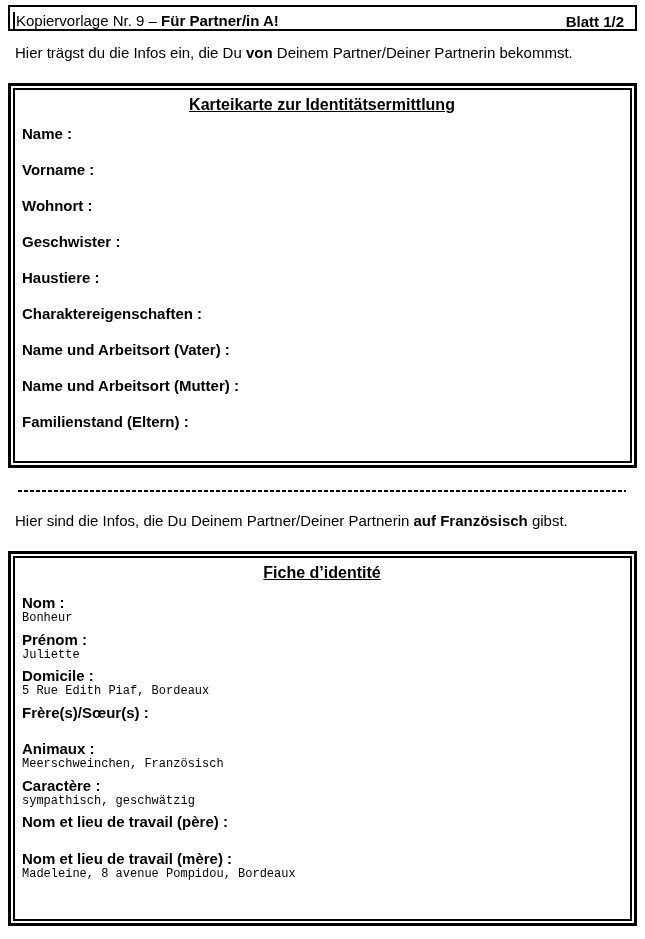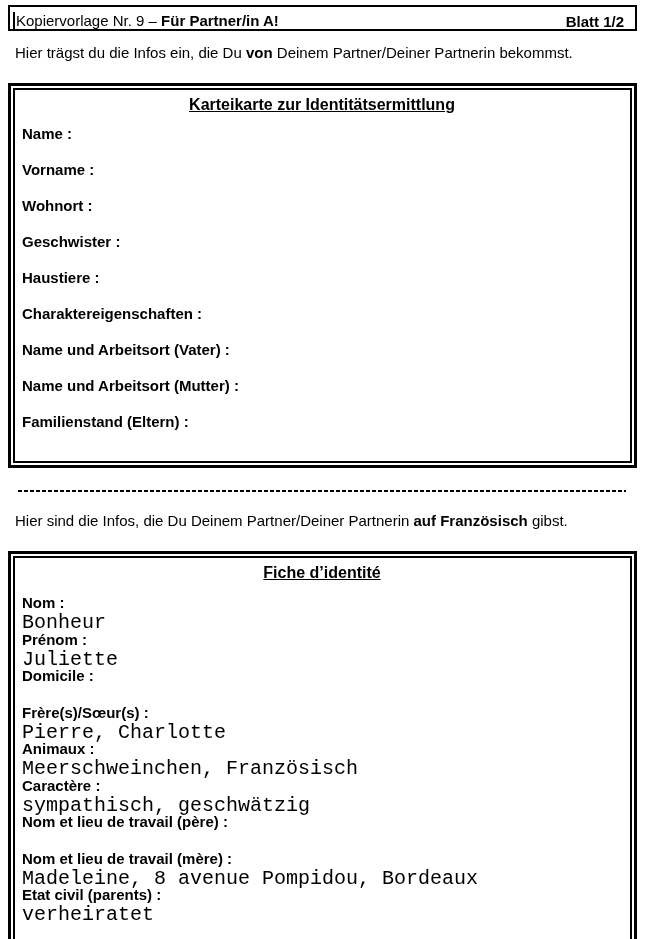--- a/index.html
+++ b/index.html
@@ -83,21 +83,21 @@
   }
   .card-french .rows { padding-bottom: 44px; }
   .field-label { font-weight: bold; }
   .card-french .field-label {
     width: 235px;
     flex: none;
   }
   .field-value {
     font-family: "Liberation Mono", monospace;
     font-weight: normal;
-    font-size: 20px;
+    font-size: 12px;
   }
 
   
   .divider {
     margin: 22px 0 0 18px;
     width: 608px;
     height: 2px;
     background: repeating-linear-gradient(to right, #000 0 4px, transparent 4px 6px);
   }
   .after-divider { margin-top: 20px; }
@@ -175,25 +175,25 @@
             <span class="field-value">Bonheur</span>
           </div>
 
           <div class="row">
             <span class="field-label">Prénom :</span>
             <span class="field-value">Juliette</span>
           </div>
 
           <div class="row">
             <span class="field-label">Domicile :</span>
+            <span class="field-value">5 Rue Edith Piaf, Bordeaux</span>
           </div>
 
           <div class="row">
             <span class="field-label">Frère(s)/Sœur(s) :</span>
-            <span class="field-value">Pierre, Charlotte</span>
           </div>
 
           <div class="row">
             <span class="field-label">Animaux :</span>
             <span class="field-value">Meerschweinchen, Französisch</span>
           </div>
 
           <div class="row">
             <span class="field-label">Caractère :</span>
             <span class="field-value">sympathisch, geschwätzig</span>
@@ -201,21 +201,17 @@
 
           <div class="row">
             <span class="field-label">Nom et lieu de travail (père) :</span>
           </div>
 
           <div class="row">
             <span class="field-label">Nom et lieu de travail (mère) :</span>
             <span class="field-value">Madeleine, 8 avenue Pompidou, Bordeaux</span>
           </div>
 
-          <div class="row">
-            <span class="field-label">Etat civil (parents) :</span>
-            <span class="field-value">verheiratet</span>
-          </div>
         </div>
     </div>
   </div>
 
 </div>
 
 </body></html>

